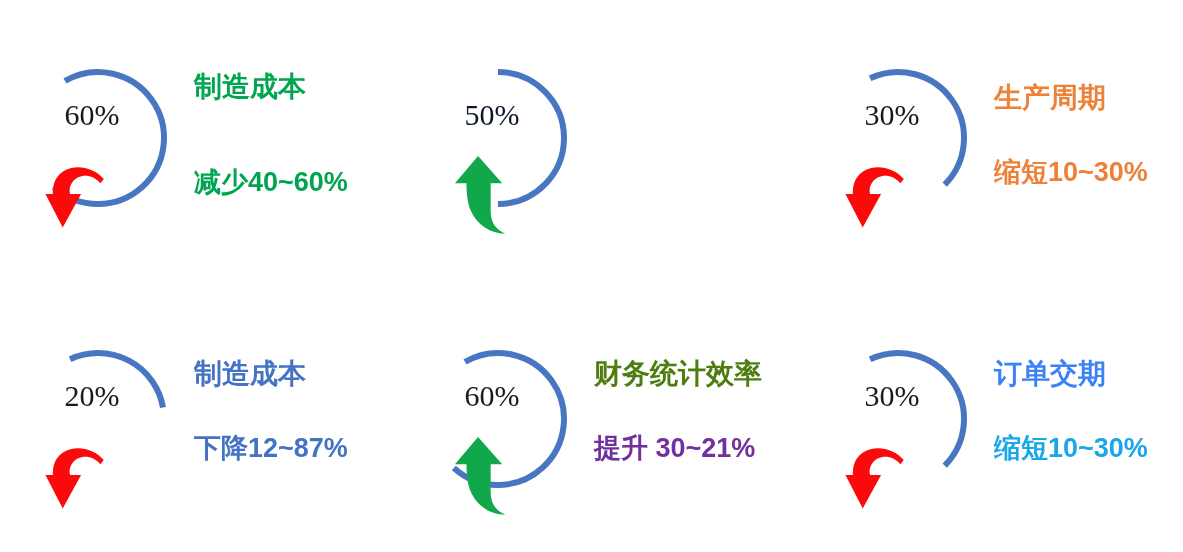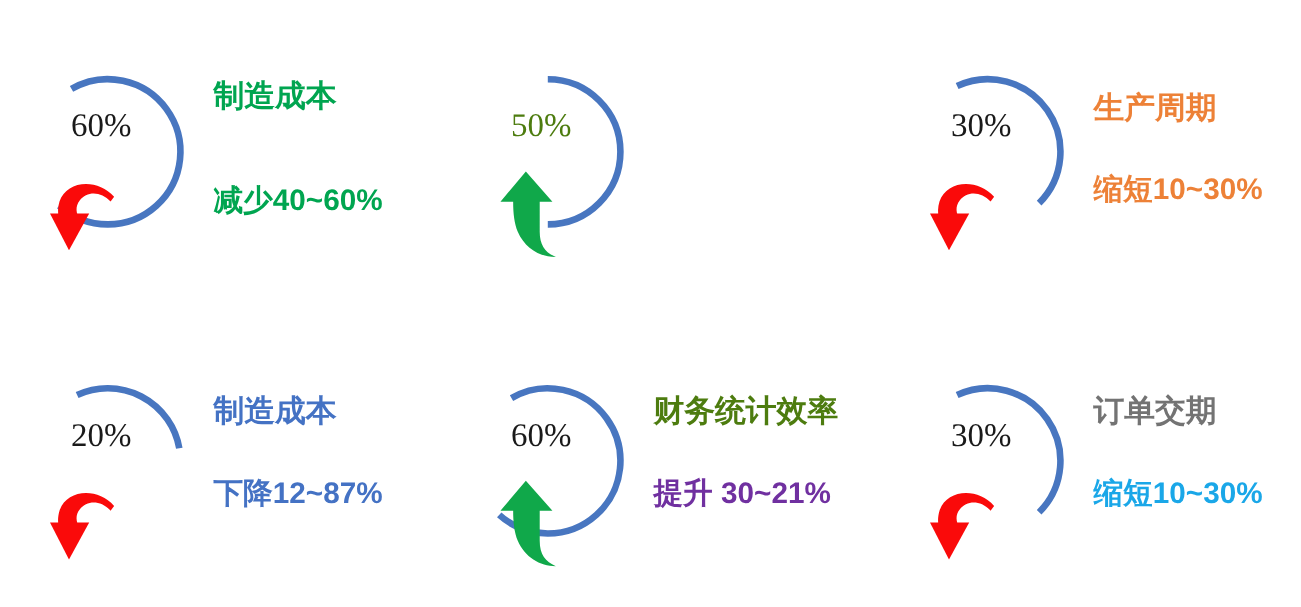--- a/index.html
+++ b/index.html
@@ -118,21 +118,21 @@
     </div>
 
     <div class="kpi-item row1">
       <div class="gauge">
         <svg class="gauge-svg" viewBox="0 0 150 200">
             <path d="M 60.00 34.00 A 66 66 0 0 1 60.00 166.00" fill="none" stroke="#4876c0" stroke-width="6" stroke-linecap="butt"></path>
             <g transform="translate(18,118) scale(1.05)">
               <path d="M 21 0 L 44 26 L 33 26 L 33 52 C 33 64 38 70 47 74 C 33 74 20 66 14 52 C 11 45 10 36 10 26 L -1 26 Z" fill="#10a84a"></path>
             </g>
           </svg>
-        <div class="pct-label" style="color: #4d7c0f;">50%</div>
+        <div class="pct-label" style="color: #0f172a;">50%</div>
       </div>
     </div>
 
     <div class="kpi-item row1">
       <div class="gauge">
         <svg class="gauge-svg" viewBox="0 0 150 200">
             <path d="M 32.11 40.18 A 66 66 0 0 1 106.67 146.67" fill="none" stroke="#4876c0" stroke-width="6" stroke-linecap="butt"></path>
             <g transform="translate(15,128) scale(1.08)">
               <path d="M 47 12 C 33 -4 7 -2 1 16 C -2 26 1 34 5 39 L 18 31 C 15 26 14 20 18 15 C 24 7 36 7 44 16 Z" fill="#fa0a0a"></path>
               <path d="M -7 26 L 26 26 L 9 57 Z" fill="#fa0a0a"></path>
@@ -184,19 +184,19 @@
         <svg class="gauge-svg" viewBox="0 0 150 200">
             <path d="M 32.11 40.18 A 66 66 0 0 1 106.67 146.67" fill="none" stroke="#4876c0" stroke-width="6" stroke-linecap="butt"></path>
             <g transform="translate(15,128) scale(1.08)">
               <path d="M 47 12 C 33 -4 7 -2 1 16 C -2 26 1 34 5 39 L 18 31 C 15 26 14 20 18 15 C 24 7 36 7 44 16 Z" fill="#fa0a0a"></path>
               <path d="M -7 26 L 26 26 L 9 57 Z" fill="#fa0a0a"></path>
             </g>
           </svg>
         <div class="pct-label" style="color: rgb(26, 26, 26);">30%</div>
       </div>
       <div class="texts">
-        <div class="kpi-title" style="color: #737373;">订单交期</div>
+        <div class="kpi-title" style="color: #3b82f6;">订单交期</div>
         <div class="kpi-sub" style="color: rgb(26, 167, 232);">缩短10~30%</div>
       </div>
     </div>
 
   </div>
 </div>
 
 </body></html>

